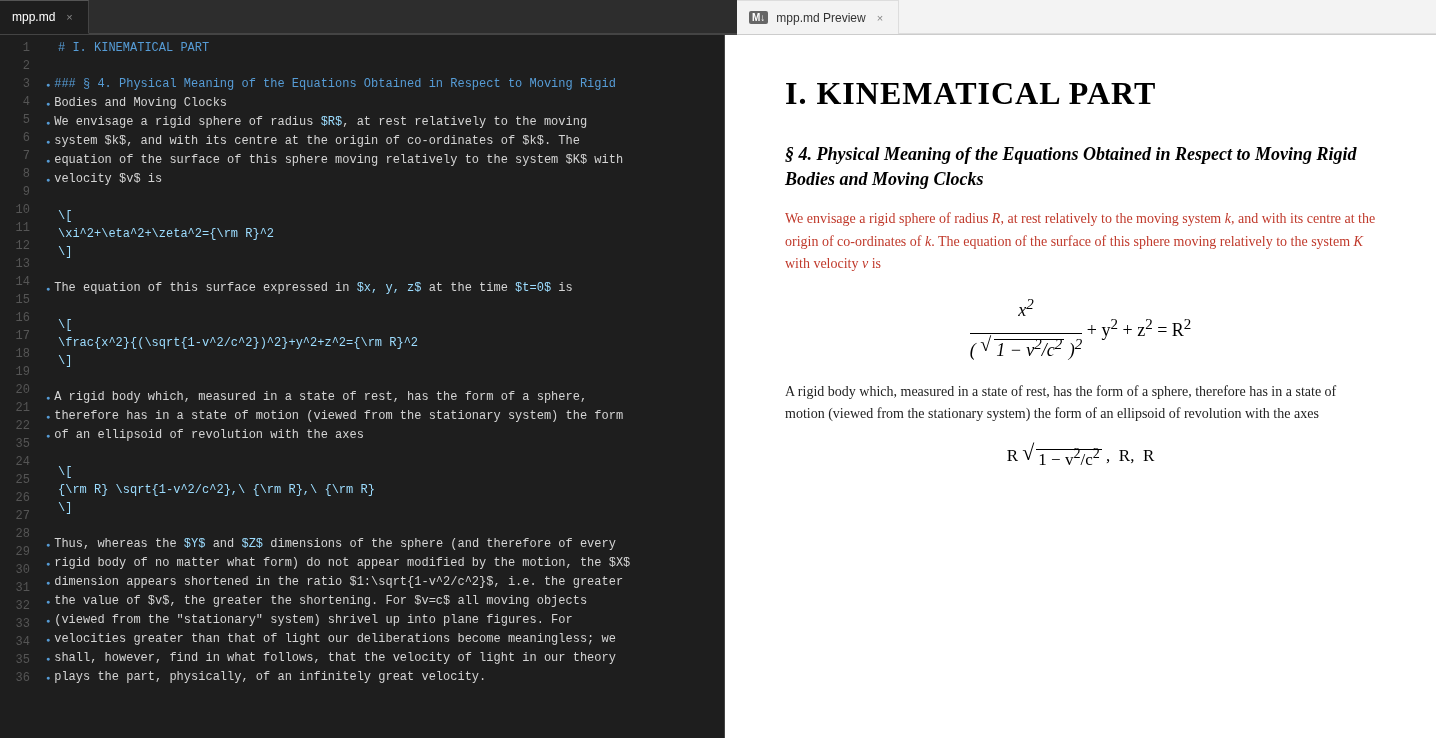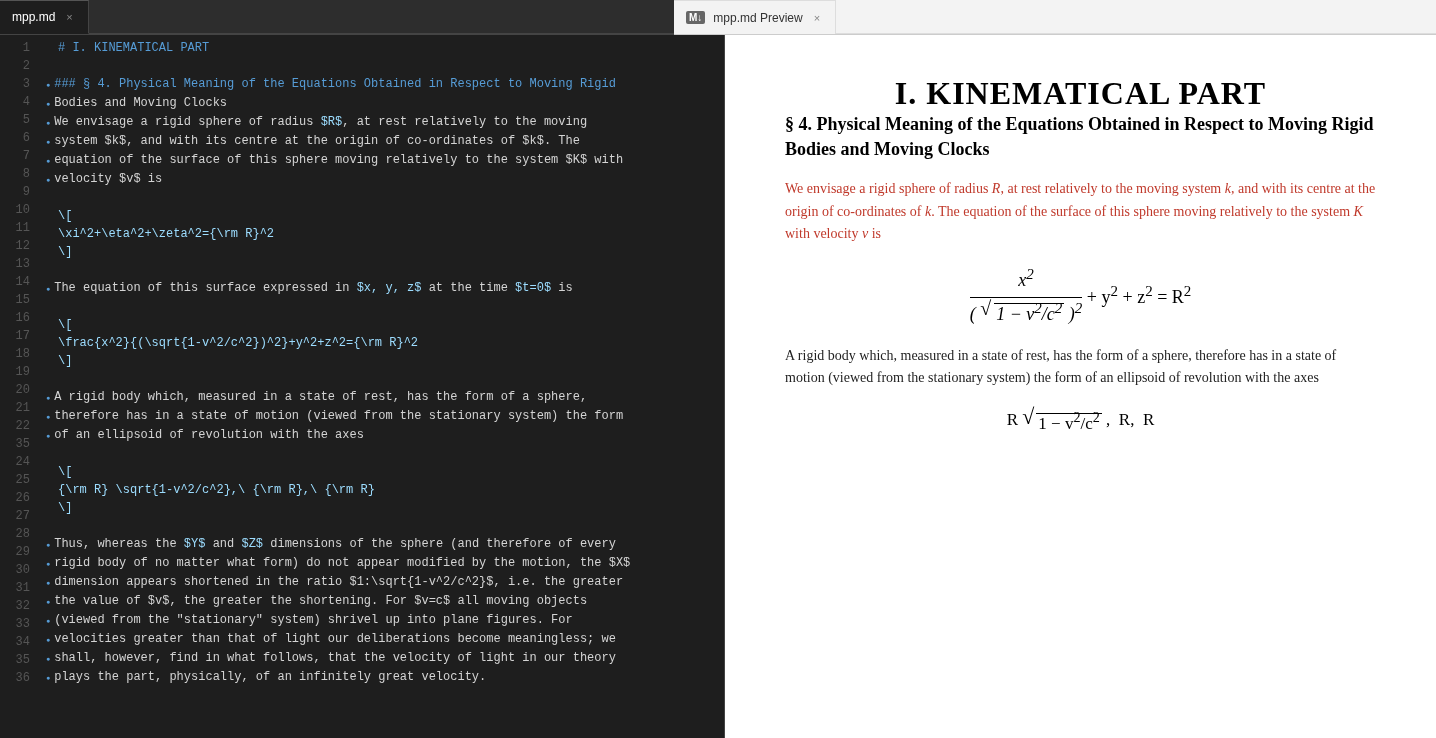--- a/index.html
+++ b/index.html
@@ -115,31 +115,32 @@
       flex: 1;
       background: #ffffff;
       overflow-y: auto;
       padding: 40px 60px;
       font-family: 'Georgia', serif;
     }
 
     .preview-pane h1 {
       font-size: 32px;
       font-weight: bold;
-      text-align: center;
+      margin-bottom: 30px;
       color: #000;
       letter-spacing: 1px;
     }
 
     .preview-pane h3 {
       font-size: 18px;
       font-weight: bold;
       margin-bottom: 16px;
       color: #000;
       line-height: 1.4;
+      font-style: italic;
     }
 
     .preview-para {
       color: #c0392b;
       font-size: 14px;
       line-height: 1.6;
       margin-bottom: 20px;
     }
 
     .preview-black {
@@ -163,21 +164,21 @@
     }
 
     .math-frac {
       display: inline-block;
       vertical-align: middle;
       text-align: center;
     }
     .math-frac .numerator {
       display: block;
       border-bottom: 1.5px solid #000;
-      padding-bottom: 6px;
+      padding-bottom: 12px;
       font-style: italic;
     }
     .math-frac .denominator {
       display: block;
       padding-top: 2px;
       font-style: italic;
     }
 
     .tab-spacer {
       flex: 1;
@@ -185,21 +186,21 @@
       border-bottom: 1px solid #444;
     }
     .preview-tab-spacer {
       flex: 1;
       background: #f3f3f3;
       border-bottom: 1px solid #ddd;
     }
 
     .editor-tab-section {
       display: flex;
-      width: 674px;
+      width: 737px;
       flex-shrink: 0;
       border-bottom: 1px solid #444;
       background: #2d2d2d;
     }
     .preview-tab-section {
       display: flex;
       flex: 1;
       border-bottom: 1px solid #ccc;
       background: #f3f3f3;
     }

